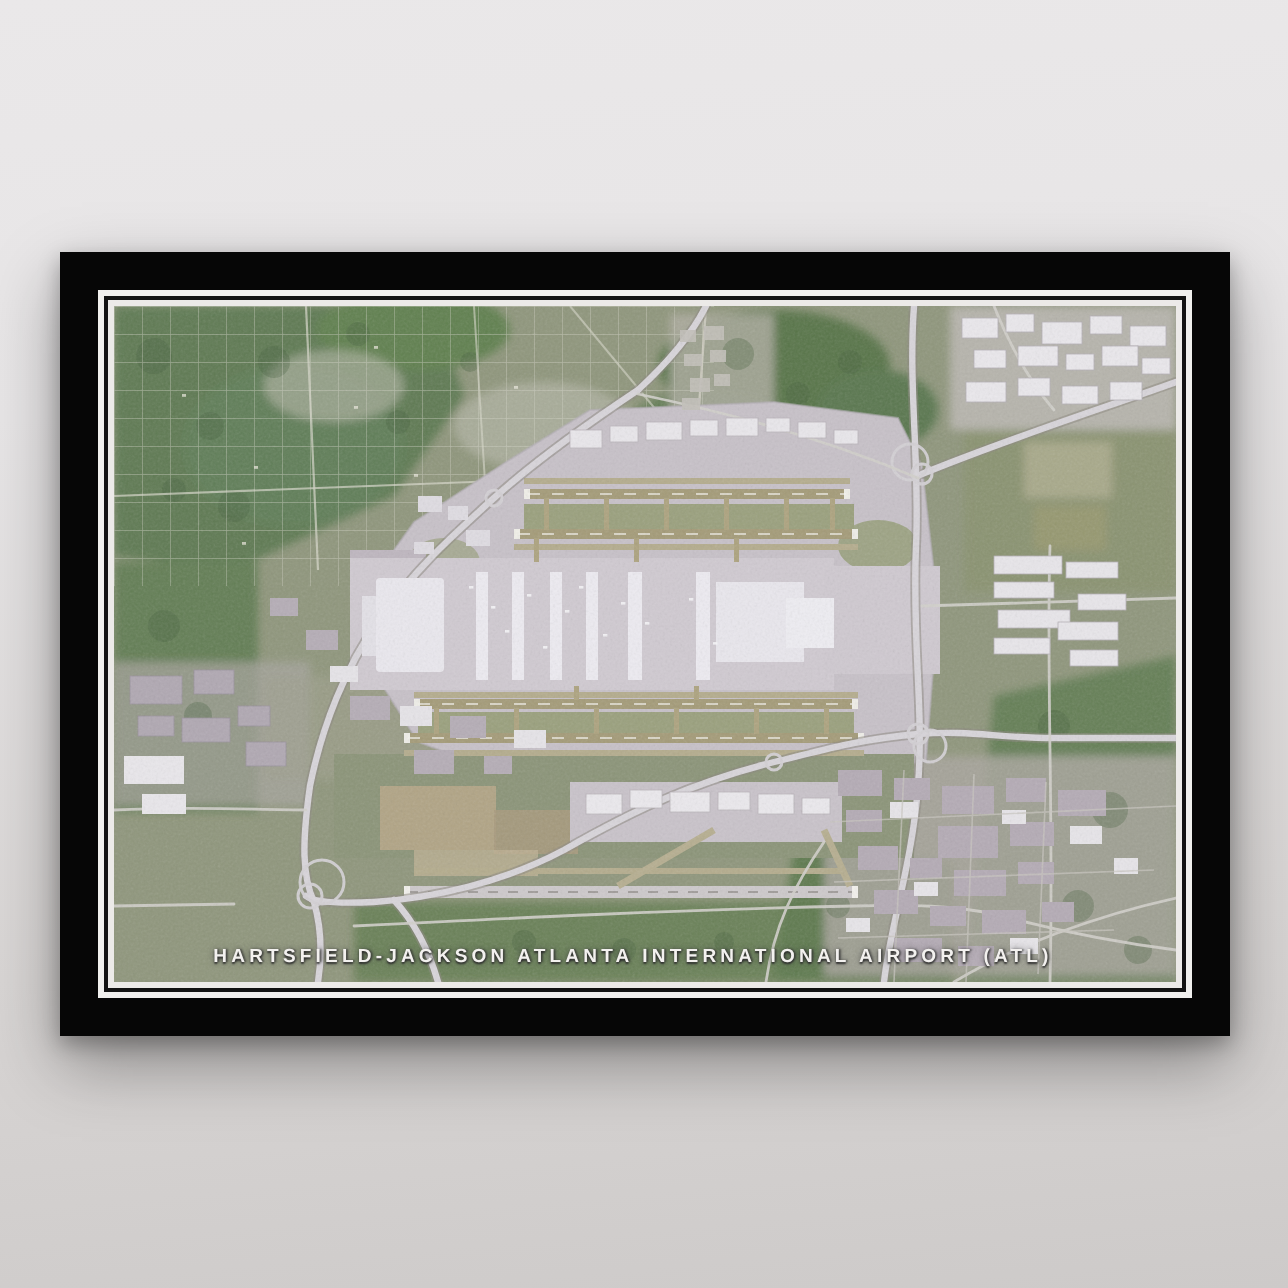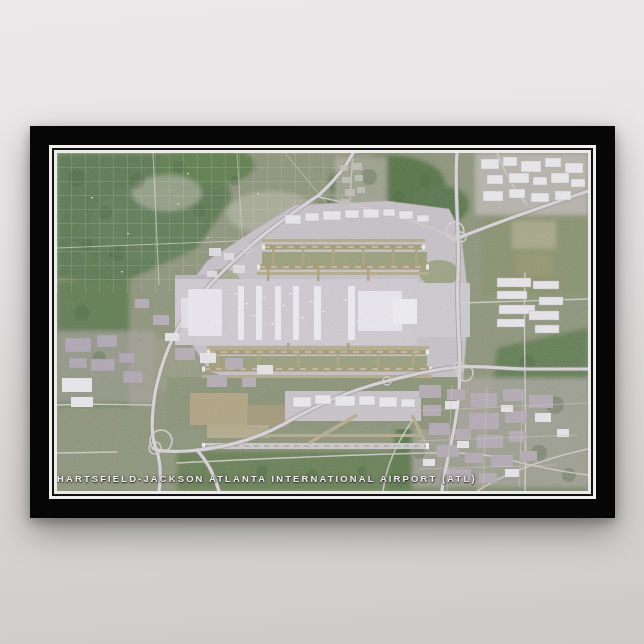--- a/index.html
+++ b/index.html
@@ -15,20 +15,21 @@
     box-sizing:border-box;padding:19px;background:#060606;
     box-shadow:0 14px 32px rgba(0,0,0,.35),0 4px 10px rgba(0,0,0,.28);
   }
   .mat1{height:100%;box-sizing:border-box;border:3px solid #f0efed;}
   .mat2{height:100%;box-sizing:border-box;border:2px solid #121212;}
   .mat3{height:100%;box-sizing:border-box;border:3px solid #eceae8;position:relative;background:#9aa086;}
   .artwork{position:absolute;inset:0;overflow:hidden;}
   .artwork svg{display:block;width:100%;height:100%;}
   .map-title{
     position:absolute;left:0;right:12px;bottom:7px;
+    text-align:center;
     font-size:9.5px;font-weight:bold;letter-spacing:2.1px;
     color:#f3f1ef;white-space:nowrap;
     text-shadow:0 1px 1px rgba(45,45,45,.95),0 0 3px rgba(70,70,70,.8),1px 0 1px rgba(45,45,45,.6);
   }
 </style>
 </head>
 <body>
 
 <div class="stage">
   <div class="frame">

